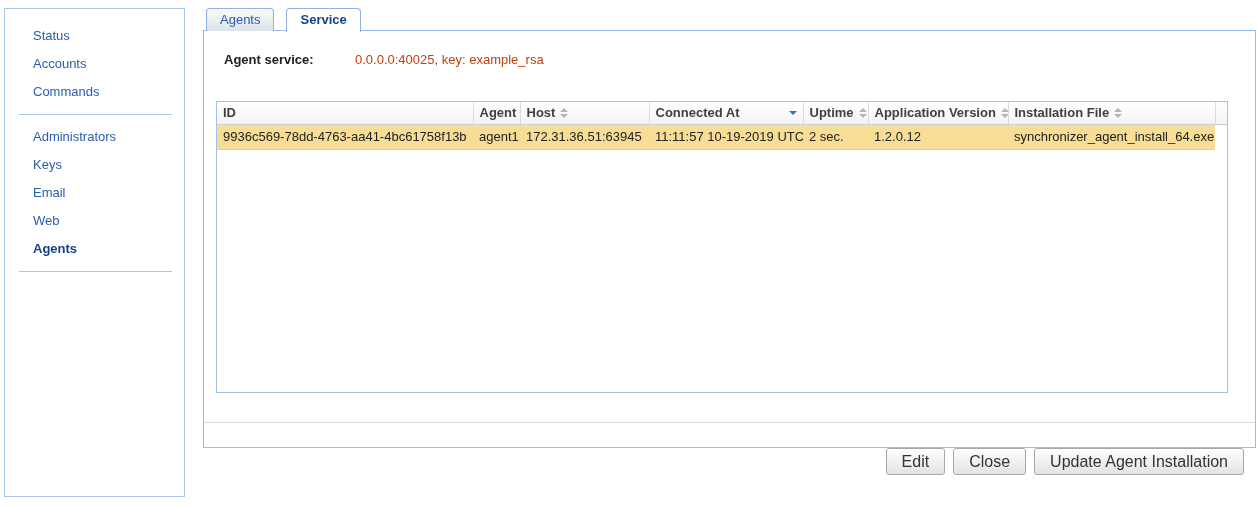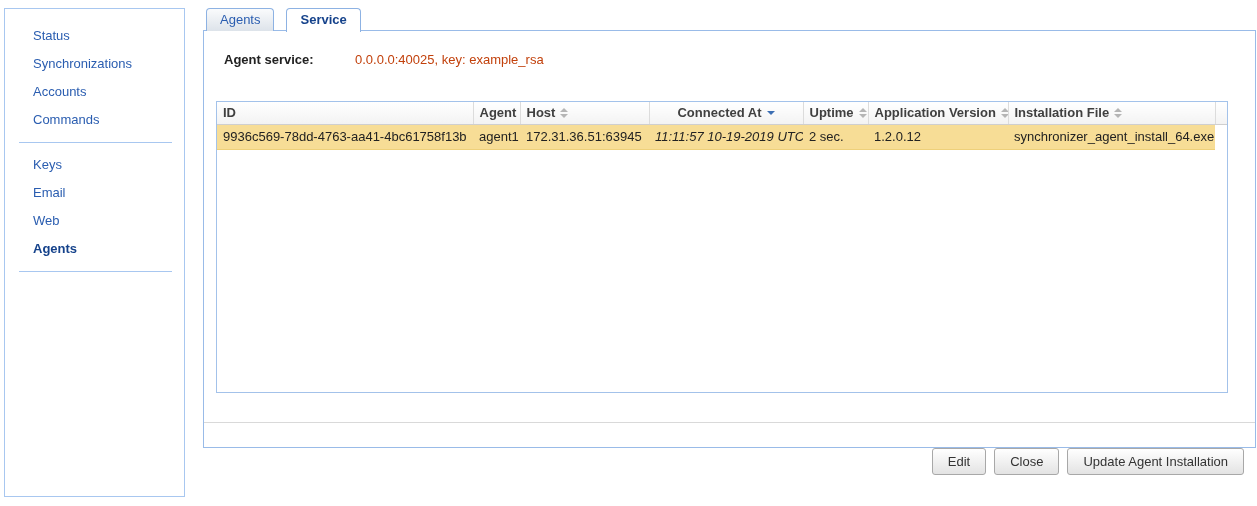--- a/index.html
+++ b/index.html
@@ -37,47 +37,47 @@
   .grid-t th { height:22px; font-weight:bold; text-align:left; padding:0 6px;
     background:linear-gradient(#ffffff,#f3f3f3); border-bottom:1px solid #cfcfcf;
     border-right:1px solid #dcdcdc; color:#404040; white-space:nowrap; overflow:hidden;
     cursor:pointer; }
   .grid-t th.nosep { border-right:none; cursor:default; }
   .grid-t td { height:25px; padding:0 6px; white-space:nowrap; overflow:hidden;
     background:#f7dd96; border-top:1px solid #f3d582; border-bottom:1px solid #eed07a;
     color:#222; cursor:pointer; }
   .grid-t td.spacer { background:#fff; border:none; cursor:default; }
   .th-inner { display:flex; align-items:center; gap:5px; }
-  .th-inner.right { justify-content:center; }
-  .cell-right { text-align:right;font-style:italic; }
+  .th-inner.right { justify-content:space-between; }
+  .cell-right { text-align:right; }
 
   
   .sorter { display:inline-flex; flex-direction:column; gap:2px; }
   .tri-up { width:0; height:0; border-left:4px solid transparent;
     border-right:4px solid transparent; border-bottom:4px solid #b5b5b5; }
   .tri-down { width:0; height:0; border-left:4px solid transparent;
     border-right:4px solid transparent; border-top:4px solid #b5b5b5; }
   .tri-down.active { border-top-color:#3d6fb3; }
 
   
   .footer-sep { position:absolute; left:0; right:0; top:391px; border-top:1px solid #d9d9d9; }
   .footer-buttons { position:absolute; right:11px; top:417px; display:flex; gap:8px; }
   .btn { height:27px; padding:0 15px; border:1px solid #a8a8a8; border-radius:3px;
-    background:linear-gradient(#ffffff,#e3e3e3); color:#333; font-size:13px;
+    background:linear-gradient(#ffffff,#e3e3e3); color:#333; font-size:16px;
     font-family:"Liberation Sans", sans-serif; cursor:pointer; white-space:nowrap; }
 </style>
 </head>
 <body>
 
 <div class="sidebar">
   <span class="side-item">Status</span>
-  <span class="side-item">Synchronizations</span>
   <span class="side-item">Accounts</span>
   <span class="side-item">Commands</span>
   <hr class="side-divider">
+  <span class="side-item">Administrators</span>
   <span class="side-item">Keys</span>
   <span class="side-item">Email</span>
   <span class="side-item">Web</span>
   <span class="side-item active">Agents</span>
   <hr class="side-divider">
 </div>
 
 <div class="main">
 
   <div class="tabbar">

